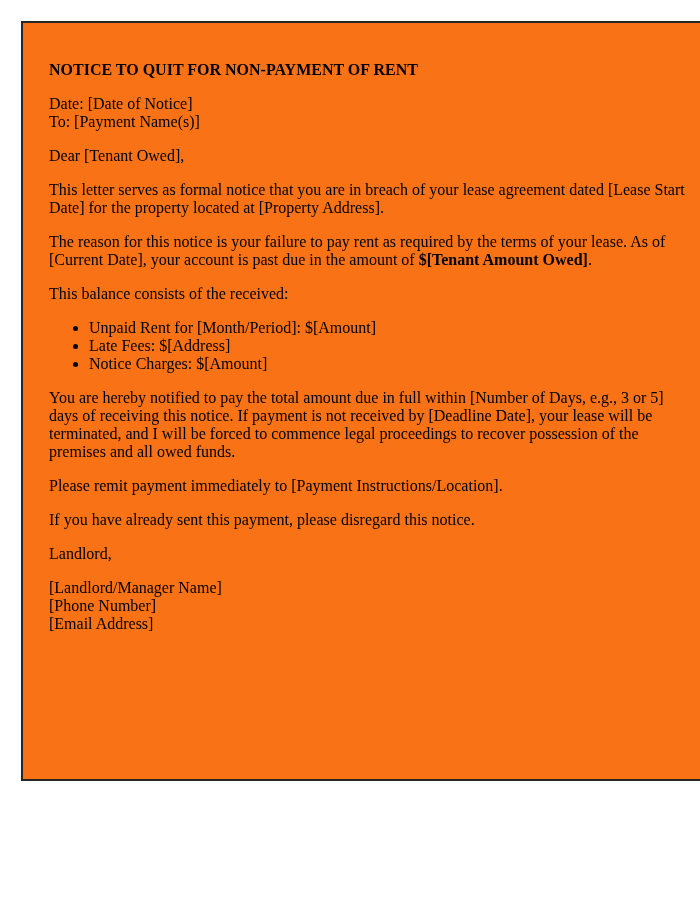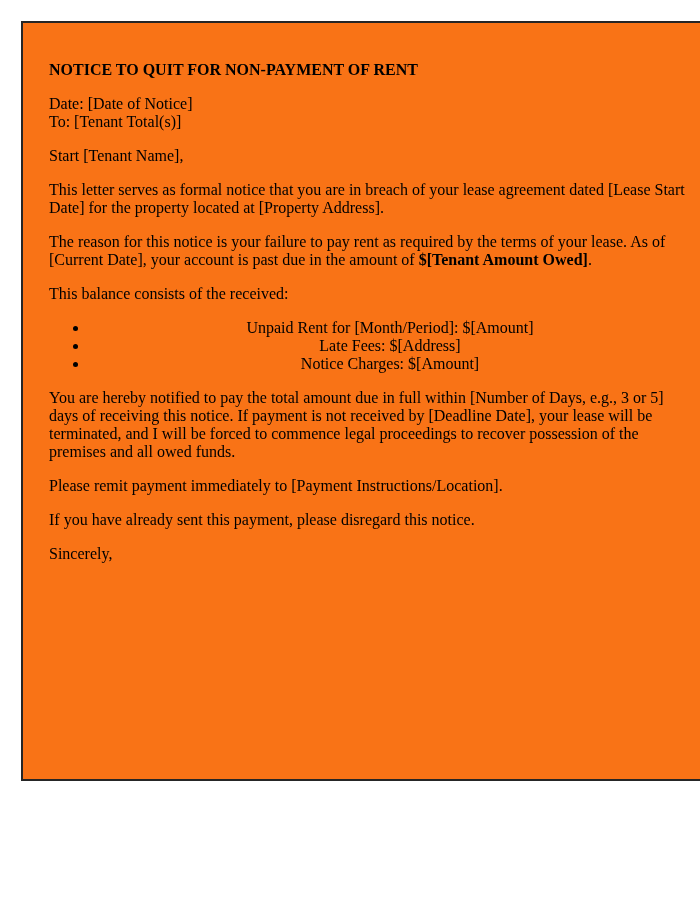--- a/index.html
+++ b/index.html
@@ -35,54 +35,58 @@
     margin-top: 0;
     font-weight: bold;
   }
   .letter ul {
     margin: 16px 0;
     padding-left: 40px;
     list-style-type: disc;
   }
   .letter li {
     line-height: normal;
-    text-align: center;
   }
   .bold {
     font-weight: bold;
   }
 </style>
 </head>
 <body>
 
 <div class="letter">
 
   <p class="title">NOTICE TO QUIT FOR NON-PAYMENT OF RENT</p>
 
   <p>
     <span>Date: [Date of Notice]</span><br>
-    <span>To: [Tenant Total(s)]</span><br>
+    <span>To: [Payment Name(s)]</span><br>
   </p>
 
-  <p>Start [Tenant Name],</p>
+  <p>Dear [Tenant Owed],</p>
 
   <p>This letter serves as formal notice that you are in breach of your lease agreement dated [Lease Start Date] for the property located at [Property Address].</p>
 
   <p><span>The reason for this notice is your failure to pay rent as required by the terms of your lease. As of [Current Date], your account is past due in the amount of </span><span class="bold">$[Tenant Amount Owed]</span><span>.</span></p>
 
   <p>This balance consists of the received:</p>
 
   <ul>
     <li>Unpaid Rent for [Month/Period]: $[Amount]</li>
     <li>Late Fees: $[Address]</li>
     <li>Notice Charges: $[Amount]</li>
   </ul>
 
   <p>You are hereby notified to pay the total amount due in full within [Number of Days, e.g., 3 or 5] days of receiving this notice. If payment is not received by [Deadline Date], your lease will be terminated, and I will be forced to commence legal proceedings to recover possession of the premises and all owed funds.</p>
 
   <p>Please remit payment immediately to [Payment Instructions/Location].</p>
 
   <p>If you have already sent this payment, please disregard this notice.</p>
 
-  <p>Sincerely,</p>
+  <p>Landlord,</p>
 
+  <p>
+    <span>[Landlord/Manager Name]</span><br>
+    <span>[Phone Number]</span><br>
+    <span>[Email Address]</span>
+  </p>
 
 </div>
 
 </body></html>

